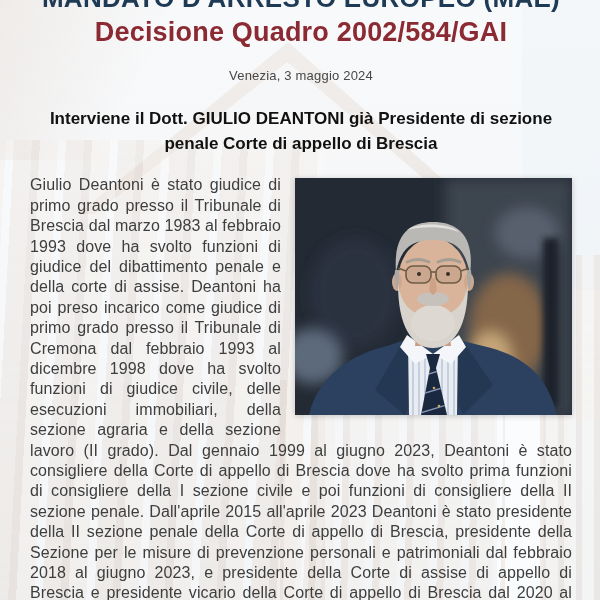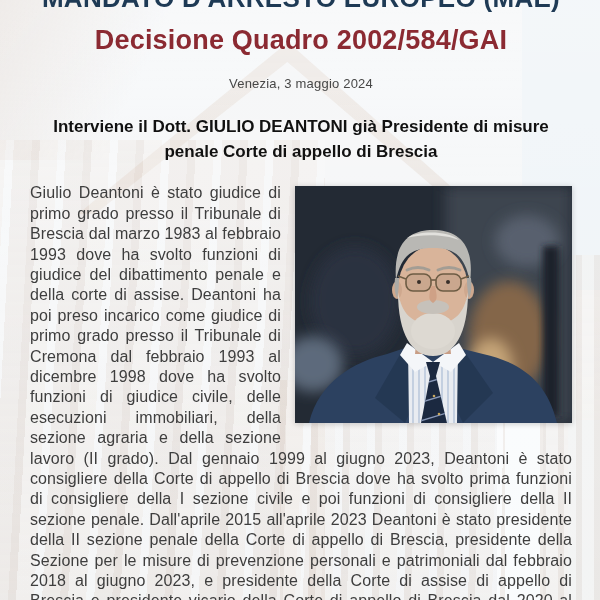--- a/index.html
+++ b/index.html
@@ -40,21 +40,21 @@
   .bg::after{content:"";position:absolute;inset:0;
     background:linear-gradient(180deg,rgba(255,255,255,.55),rgba(255,255,255,.30));}
   
   .content{position:relative;z-index:1;padding:0 28px 0 30px;}
   .title1{
     margin:-14px 0 0 0;text-align:center;
     font-size:26px;line-height:24px;font-weight:700;letter-spacing:.3px;
     color:var(--title-blue,#1e3a55);
   }
   .title2{
-    margin:12px;text-align:center;
+    margin:4px;text-align:center;
     font-size:27px;line-height:36px;font-weight:700;letter-spacing:.2px;
     color:var(--title-red,#8b2a32);
   }
   .date{
     margin-top:18px;text-align:center;
     font-size:13px;color:var(--date-gray,#474747);letter-spacing:.2px;
   }
   .heading{
     max-width:532px;margin:24px auto 0;text-align:center;
     font-size:17px;line-height:1.45;font-weight:700;
@@ -89,21 +89,21 @@
     <div class="columns-bottom"></div>
     <div class="column-right"></div>
   </div>
 
   <div class="content">
 
     <h1 class="title1">MANDATO D'ARRESTO EUROPEO (MAE)</h1>
     <h1 class="title2">Decisione Quadro 2002/584/GAI</h1>
     <div class="date">Venezia, 3 maggio 2024</div>
 
-    <h2 class="heading">Interviene il Dott. GIULIO DEANTONI già Presidente di misure penale Corte di appello di Brescia</h2>
+    <h2 class="heading">Interviene il Dott. GIULIO DEANTONI già Presidente di sezione penale Corte di appello di Brescia</h2>
 
     <div class="article">
       <div class="photo">
 
         <svg viewBox="0 0 277 237" preserveAspectRatio="none">
           <defs>
             <filter id="b6" x="-40%" y="-40%" width="180%" height="180%">
                 <feGaussianBlur stdDeviation="7"></feGaussianBlur>
               </filter>
             <filter id="b3" x="-40%" y="-40%" width="180%" height="180%">

